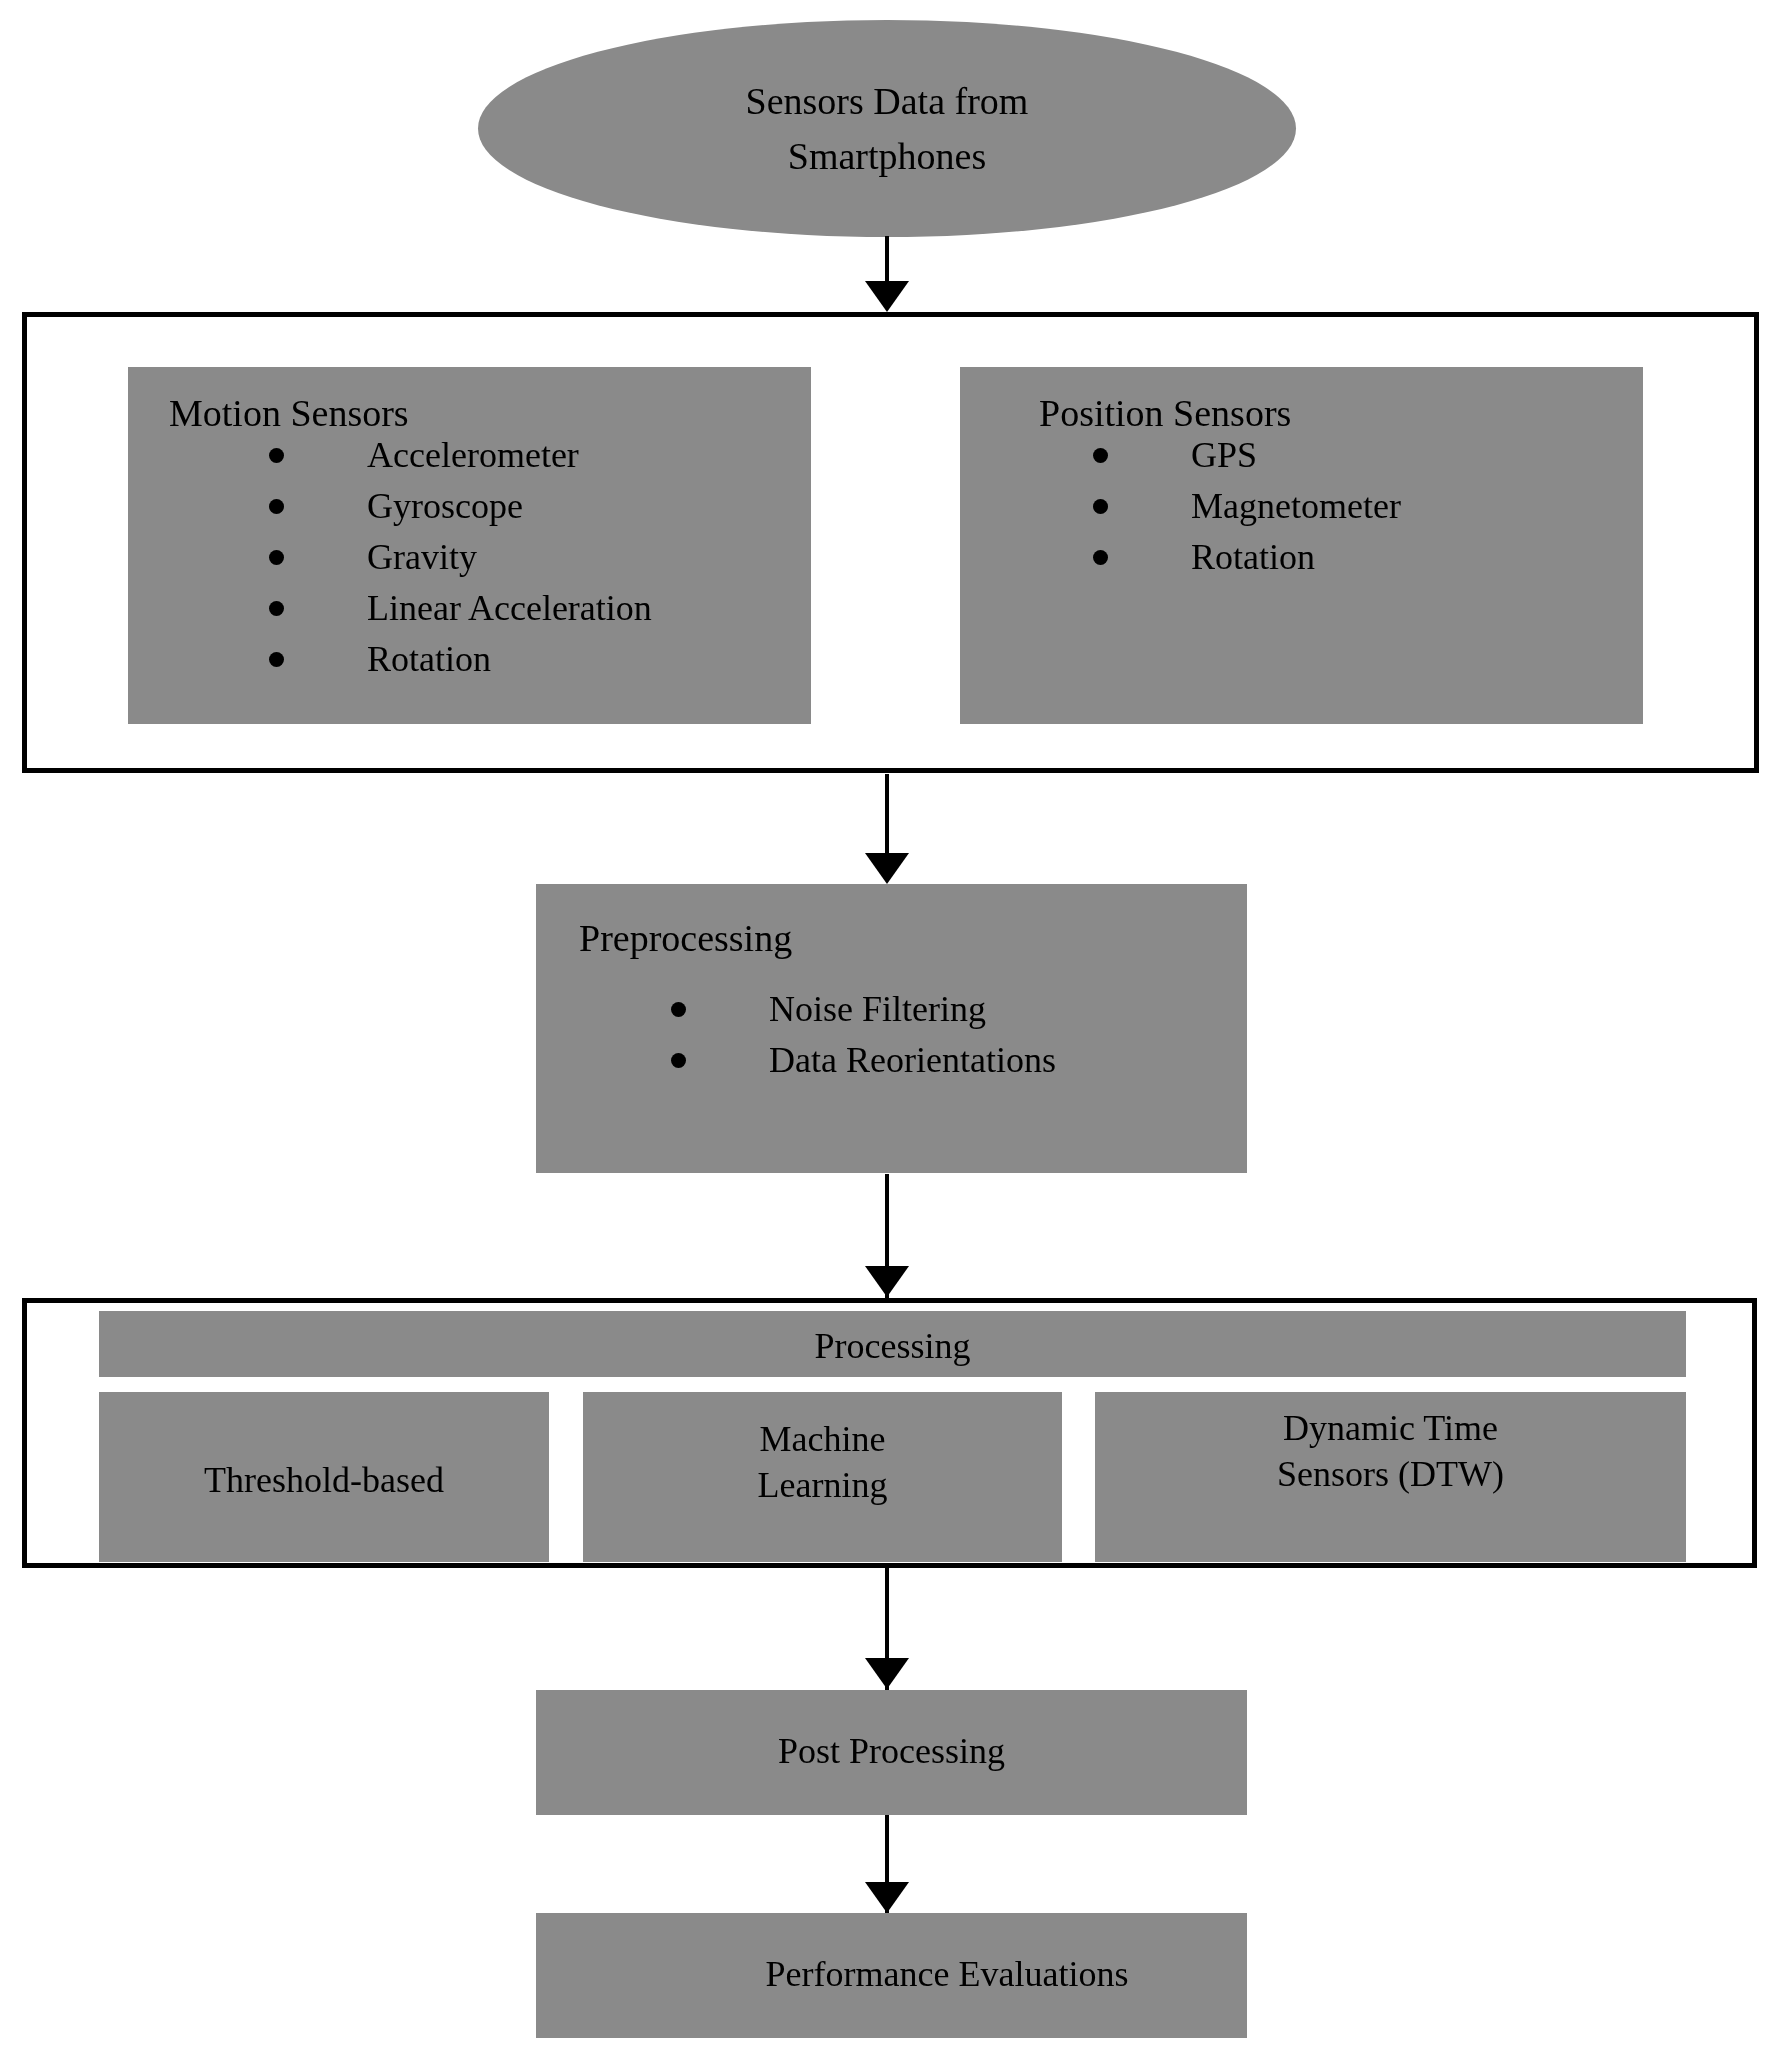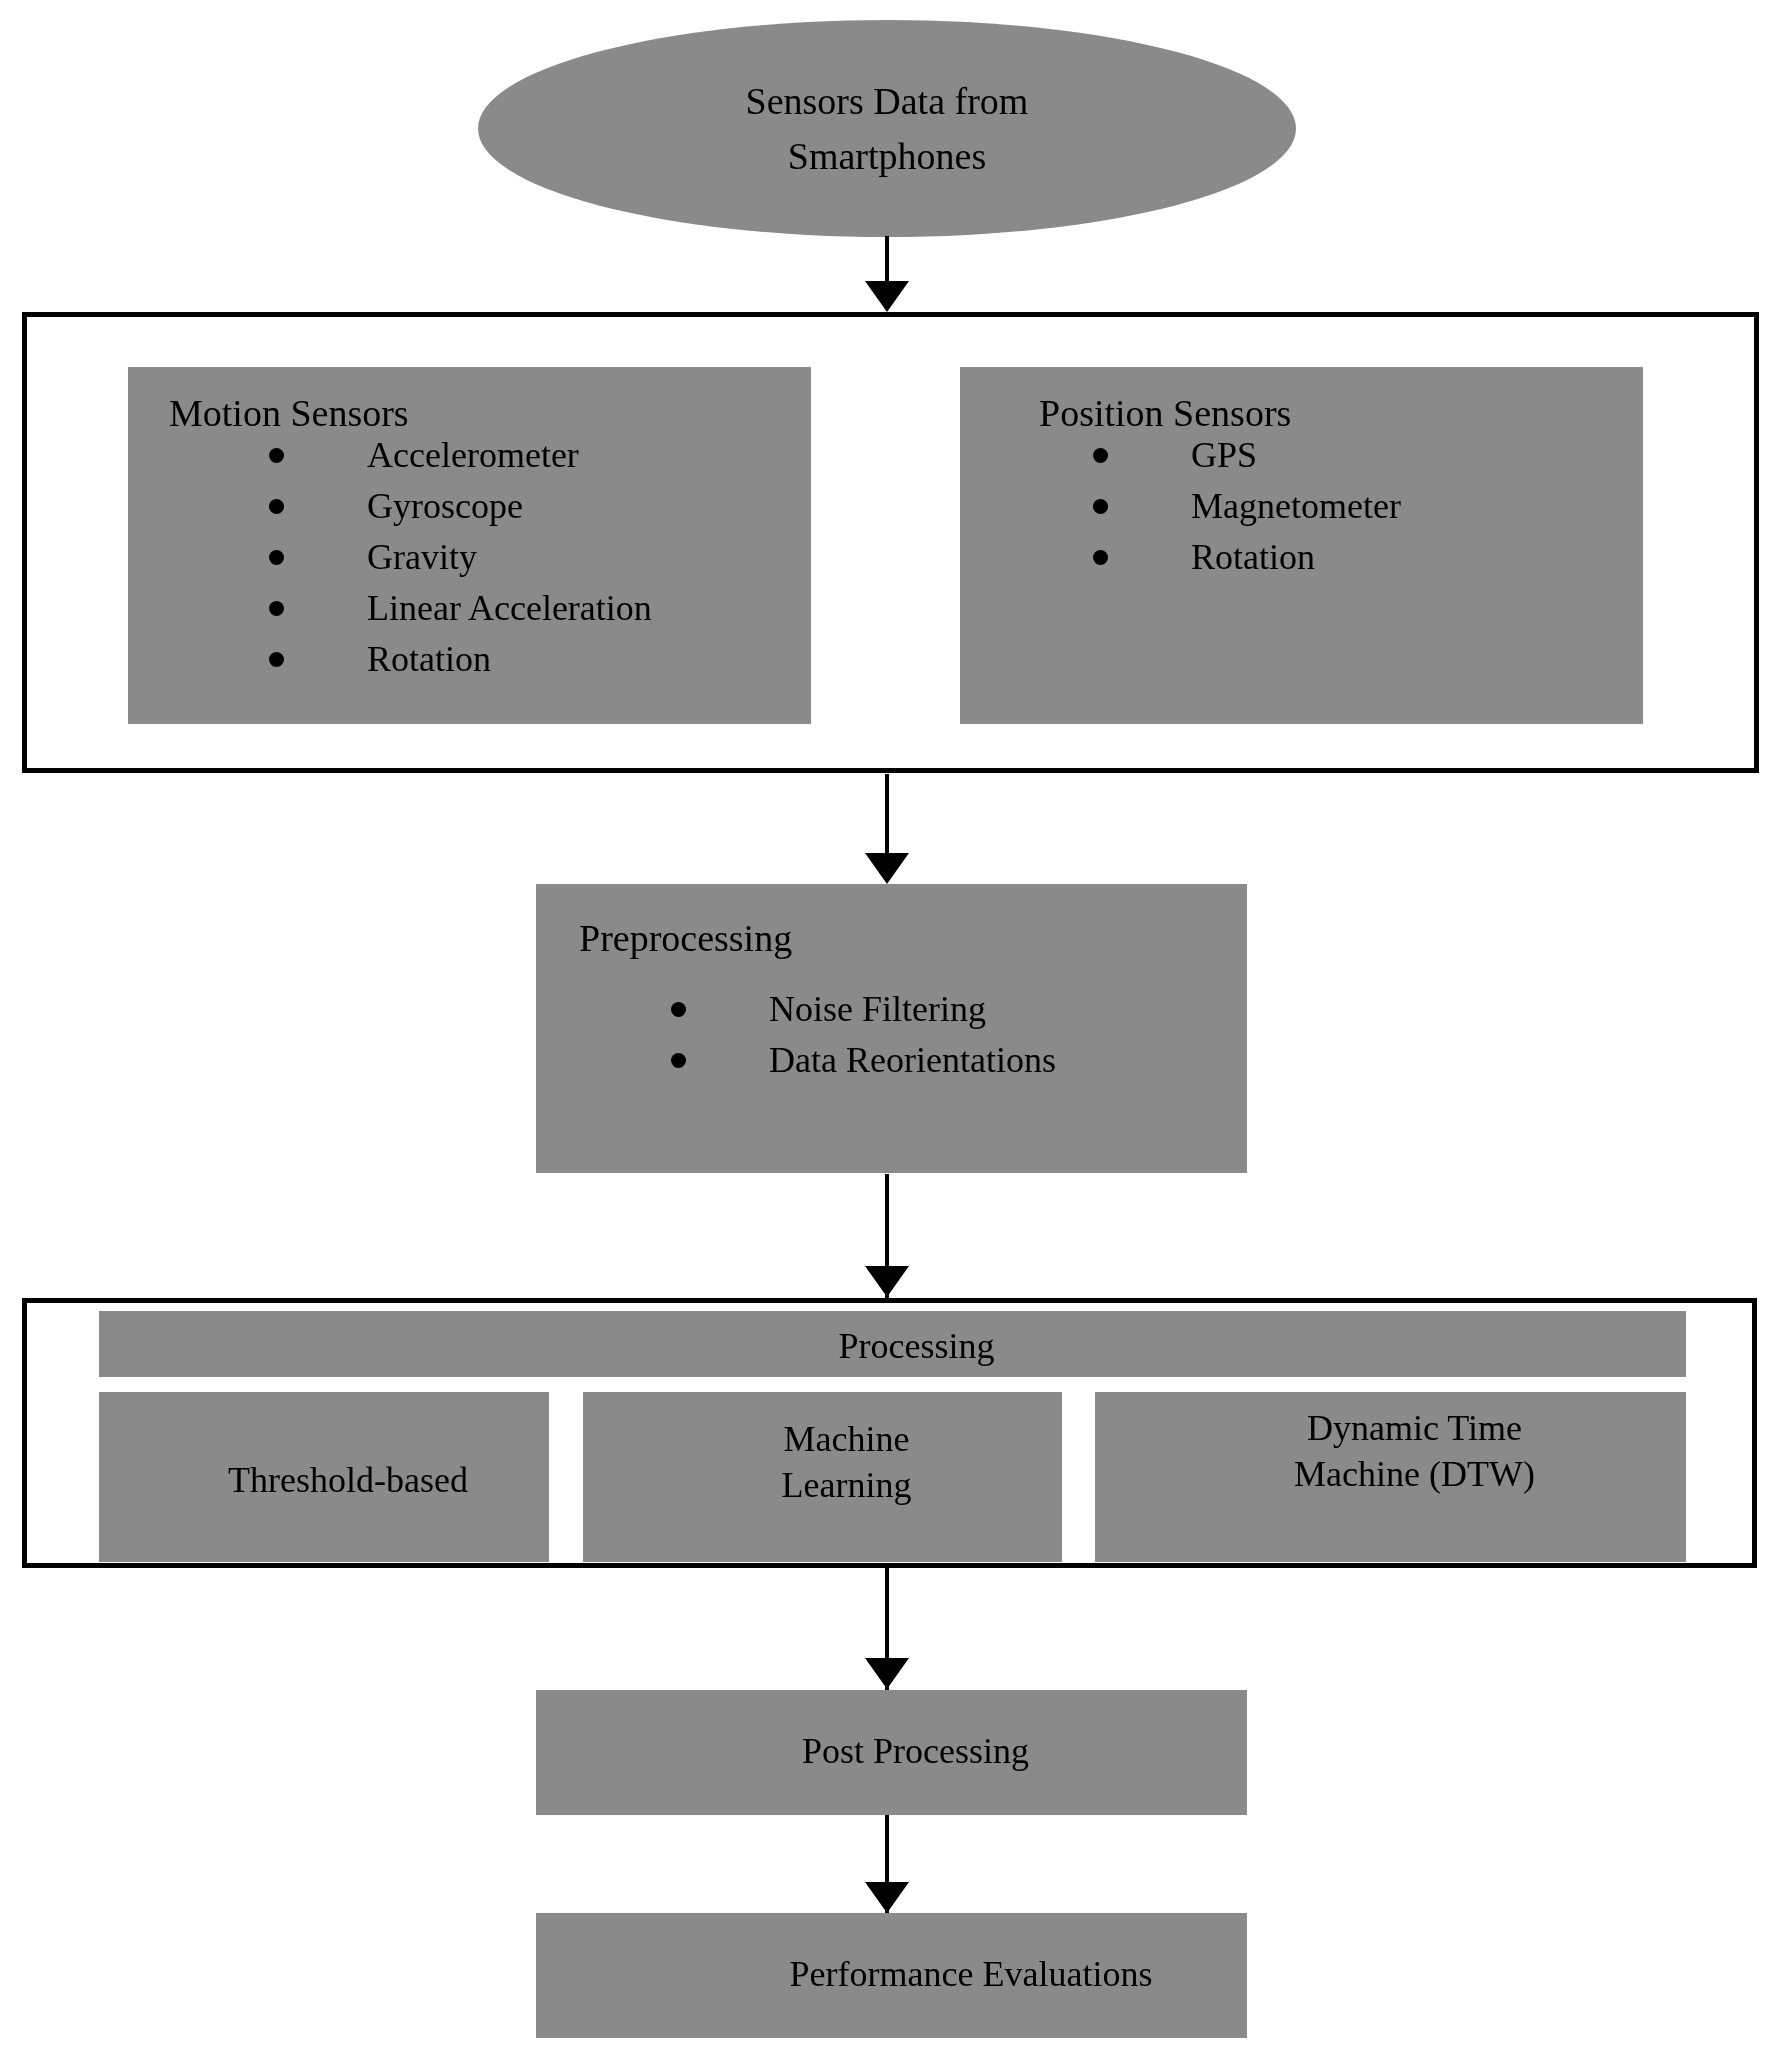--- a/index.html
+++ b/index.html
@@ -16,21 +16,21 @@
     display:flex;align-items:center;justify-content:center;text-align:center;
   }
   .gbox{
     position:absolute;background:#8a8a8a;
   }
   .outline{
     position:absolute;background:#ffffff;border:5.8px solid #000000;
     box-sizing:border-box;
   }
   .center-txt{
-    position:absolute;left:0;right:0;text-align:center;padding-left:24px;
+    position:absolute;left:0;right:0;text-align:center;
   }
 
   
   .t-ellipse{font-size:38px;line-height:55px;font-weight:400;}
   .t-head{font-weight:400;font-size:38px;line-height:43px;}
   .t-box{font-size:36px;line-height:46px;}
 
   
   .blist{position:absolute;margin:0;padding:0;list-style:none;}
   .blist li{
@@ -150,21 +150,21 @@
 
   <div class="gbox" style="left:583px;top:1392px;width:479px;height:170px;"></div>
   <div class="center-txt" style="left:583px;width:479px;top:1416px;">
     <div class="t-box">Machine</div>
     <div class="t-box">Learning</div>
   </div>
 
   <div class="gbox" style="left:1095px;top:1392px;width:591px;height:170px;"></div>
   <div class="center-txt" style="left:1095px;width:591px;top:1405px;">
     <div class="t-box">Dynamic Time</div>
-    <div class="t-box">Machine (DTW)</div>
+    <div class="t-box">Sensors (DTW)</div>
   </div>
 
   <div class="vline" style="left:885px;top:1568px;height:122px;"></div>
   <div class="arrowhead" style="left:865px;top:1658px;"></div>
 
   <div class="gbox" style="left:536px;top:1690px;width:711px;height:125px;"></div>
   <div class="t-box center-txt" style="left:536px;width:711px;top:1728px;">Post Processing</div>
 
   <div class="vline" style="left:885px;top:1815px;height:98px;"></div>
   <div class="arrowhead" style="left:865px;top:1882px;"></div>

